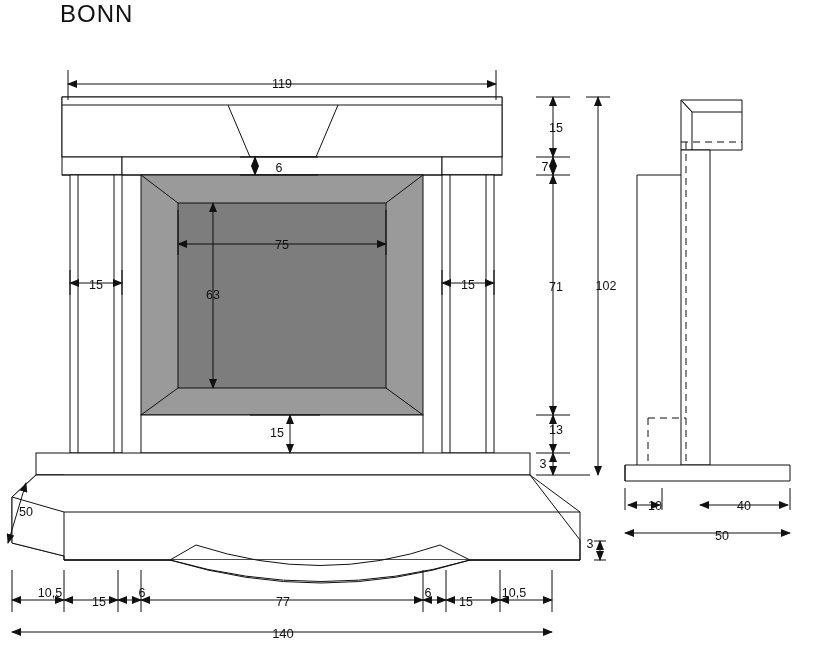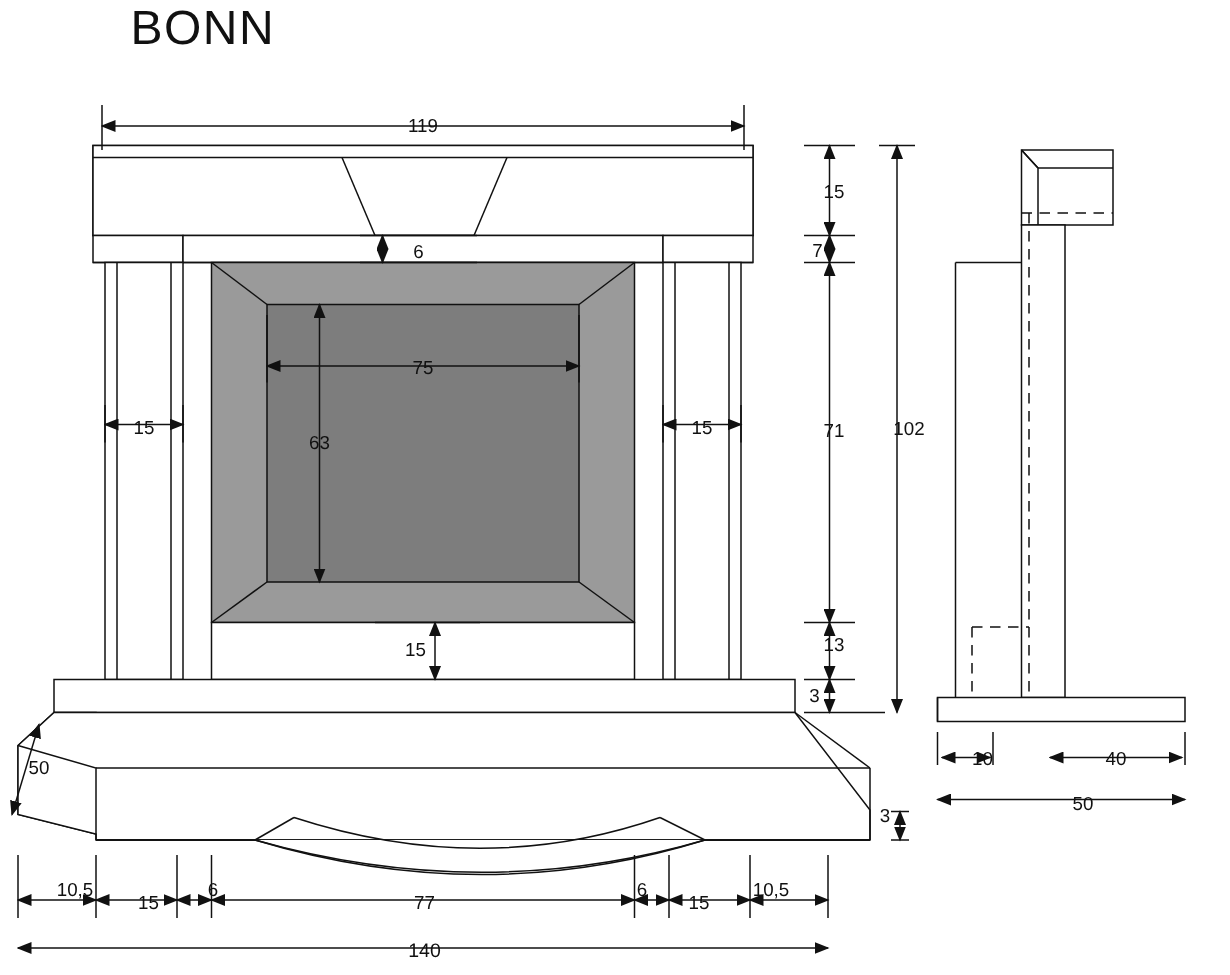--- a/index.html
+++ b/index.html
@@ -13,24 +13,24 @@
     overflow: hidden;
     font-family: "Liberation Sans", sans-serif;
   }
   #stage {
     position: relative;
     width: 820px;
     height: 650px;
   }
   #title {
     position: absolute;
-    left: 87px;
+    left: 60px;
     top: 0px;
     font-family: "Liberation Sans", sans-serif;
-    font-size: 32px;
+    font-size: 24px;
     letter-spacing: 1px;
     color: #111111;
     font-weight: 400;
   }
   svg {
     position: absolute;
     left: 0;
     top: 0;
   }
   text {

